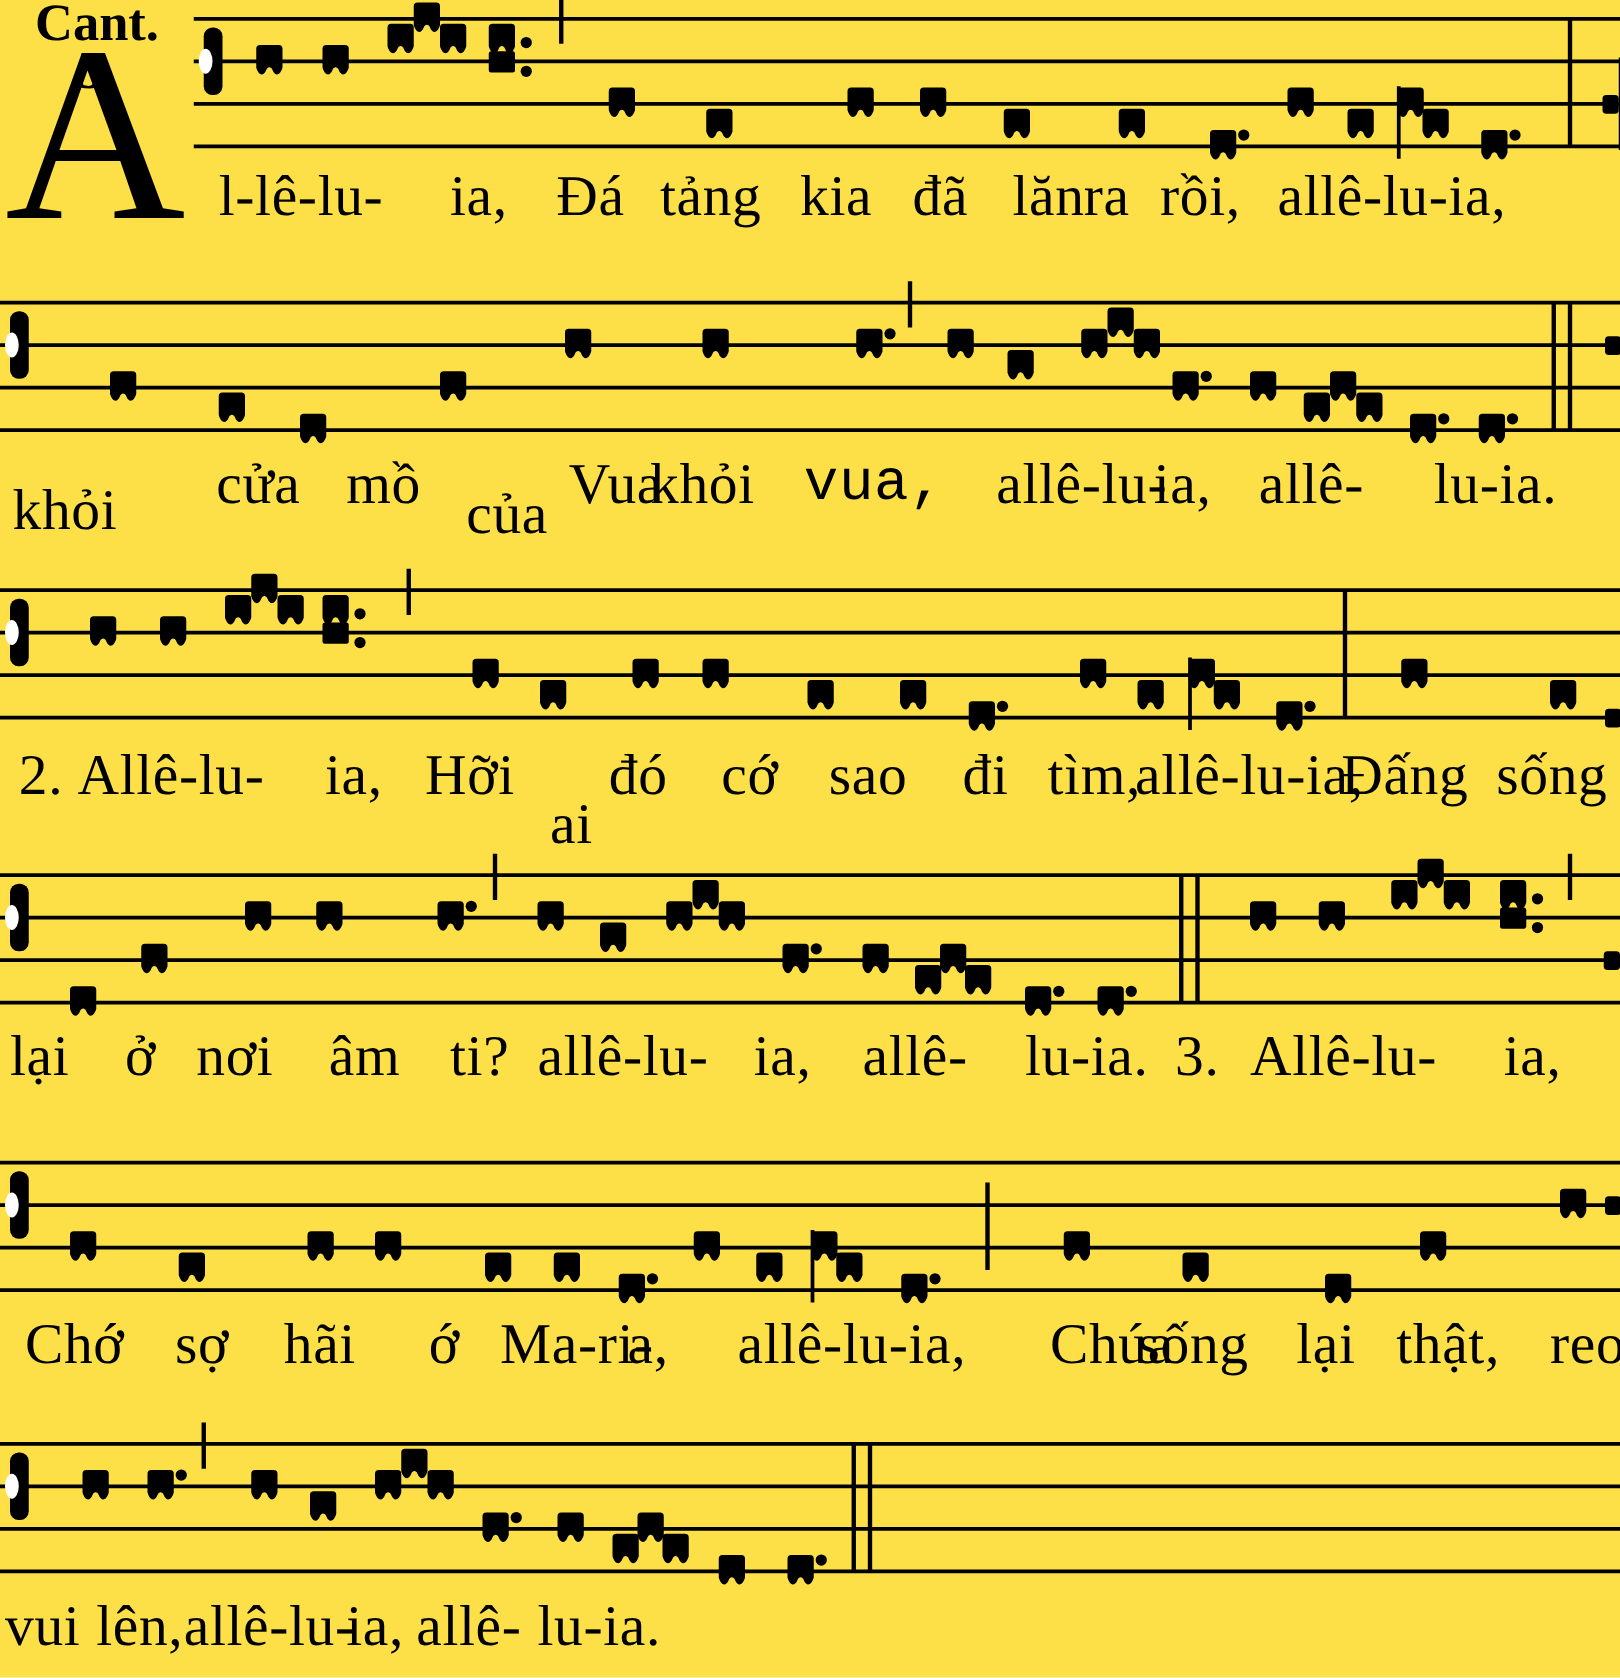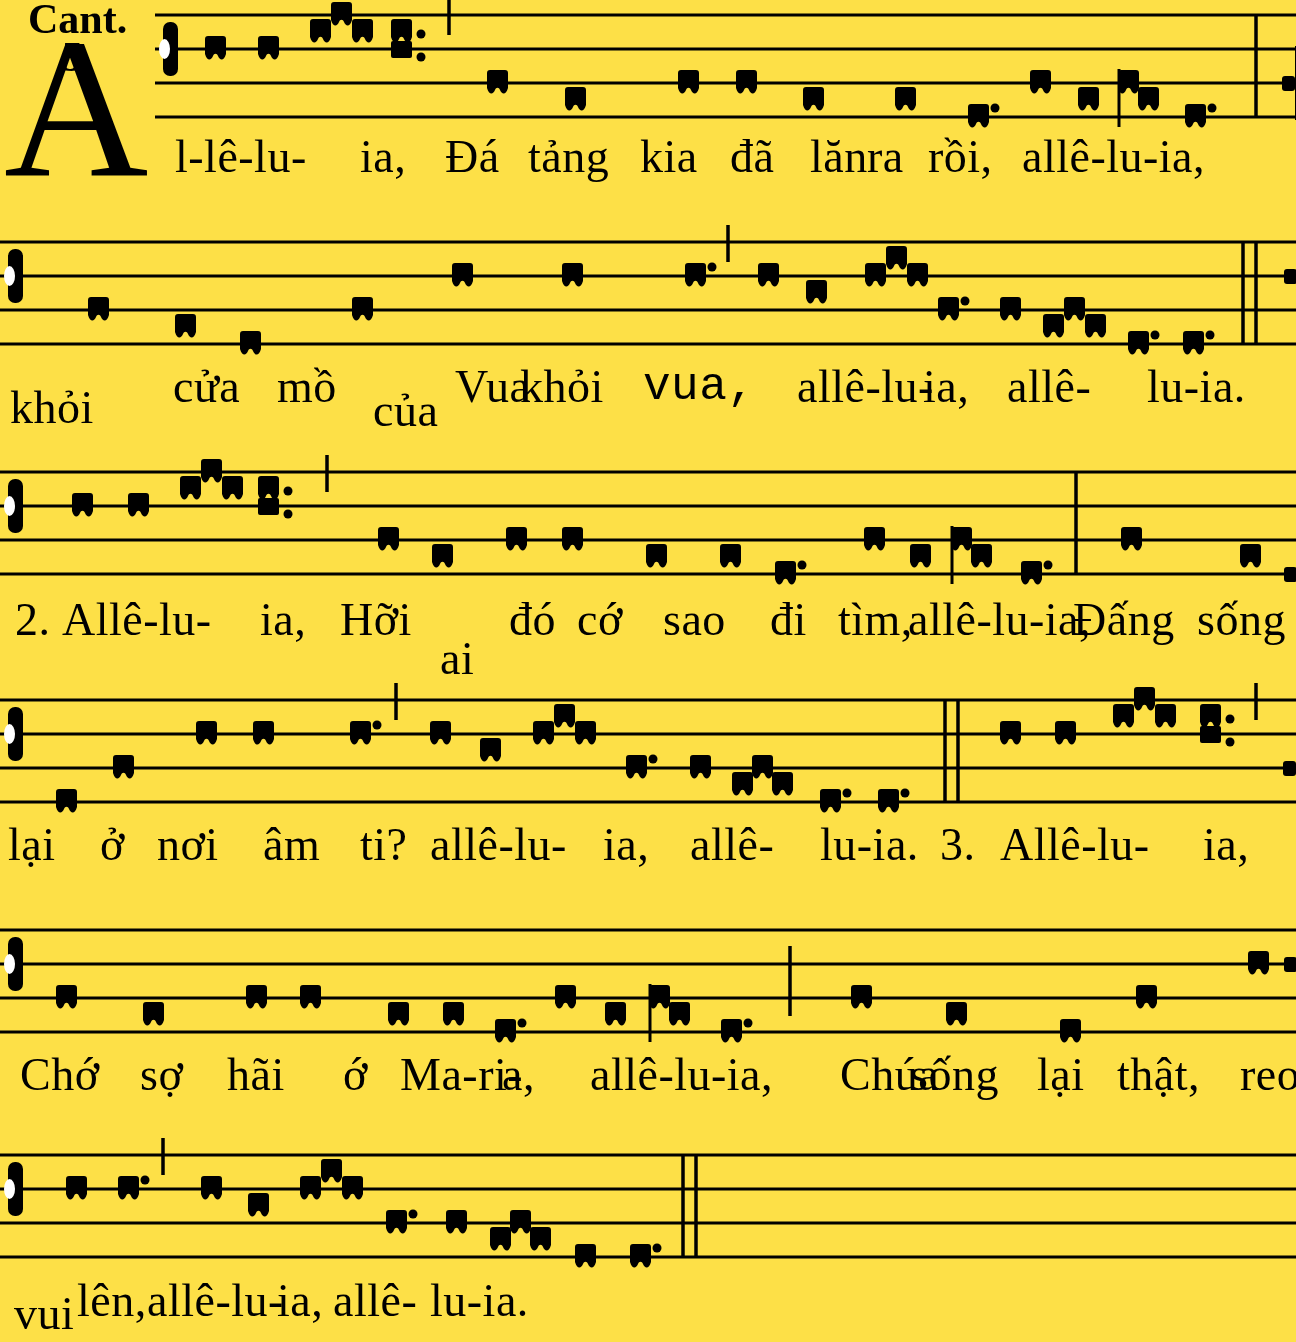--- a/index.html
+++ b/index.html
@@ -289,21 +289,21 @@
         <span class="lyric-syllable" style="left: 923px; top: 364px;">ia,</span>
         <span class="lyric-syllable" style="left: 1007px; top: 364px;">allê-</span>
         <span class="lyric-syllable" style="left: 1147px; top: 364px;">lu-ia.</span>
       </div>
       <div>
         <span class="lyric-syllable" style="left: 15px; top: 597px;">2.</span>
         <span class="lyric-syllable" style="left: 62px; top: 597px;">Allê-lu-</span>
         <span class="lyric-syllable" style="left: 260px; top: 597px;">ia,</span>
         <span class="lyric-syllable" style="left: 340px; top: 597px;">Hỡi</span>
         <span class="lyric-syllable" style="left: 440px; top: 597px; margin-top: 39px;">ai</span>
-        <span class="lyric-syllable" style="left: 487px; top: 597px; margin-left: 22px;">đó</span>
+        <span class="lyric-syllable" style="left: 487px; top: 597px;">đó</span>
         <span class="lyric-syllable" style="left: 577px; top: 597px;">cớ</span>
         <span class="lyric-syllable" style="left: 663px; top: 597px;">sao</span>
         <span class="lyric-syllable" style="left: 770px; top: 597px;">đi</span>
         <span class="lyric-syllable" style="left: 838px; top: 597px;">tìm,</span>
         <span class="lyric-syllable" style="left: 908px; top: 597px;">allê-lu-ia,</span>
         <span class="lyric-syllable" style="left: 1073px; top: 597px;">Đấng</span>
         <span class="lyric-syllable" style="left: 1197px; top: 597px;">sống</span>
       </div>
       <div>
         <span class="lyric-syllable" style="left: 8px; top: 822px;">lại</span>
@@ -327,21 +327,21 @@
         <span class="lyric-syllable" style="left: 400px; top: 1052px;">Ma-ri-</span>
         <span class="lyric-syllable" style="left: 502px; top: 1052px;">a,</span>
         <span class="lyric-syllable" style="left: 590px; top: 1052px;">allê-lu-ia,</span>
         <span class="lyric-syllable" style="left: 840px; top: 1052px;">Chúa</span>
         <span class="lyric-syllable" style="left: 910px; top: 1052px;">sống</span>
         <span class="lyric-syllable" style="left: 1037px; top: 1052px;">lại</span>
         <span class="lyric-syllable" style="left: 1117px; top: 1052px;">thật,</span>
         <span class="lyric-syllable" style="left: 1240px; top: 1052px;">reo</span>
       </div>
       <div>
-        <span class="lyric-syllable" style="left: 14px; top: 1278px; margin-top: 13px;">vui</span>
+        <span class="lyric-syllable" style="left: 4px; top: 1278px;">vui</span>
         <span class="lyric-syllable" style="left: 77px; top: 1278px;">lên,</span>
         <span class="lyric-syllable" style="left: 147px; top: 1278px;">allê-lu-</span>
         <span class="lyric-syllable" style="left: 277px; top: 1278px;">ia,</span>
         <span class="lyric-syllable" style="left: 333px; top: 1278px;">allê-</span>
         <span class="lyric-syllable" style="left: 430px; top: 1278px;">lu-ia.</span>
       </div>
     </div>
 </div>
 
 </body></html>

